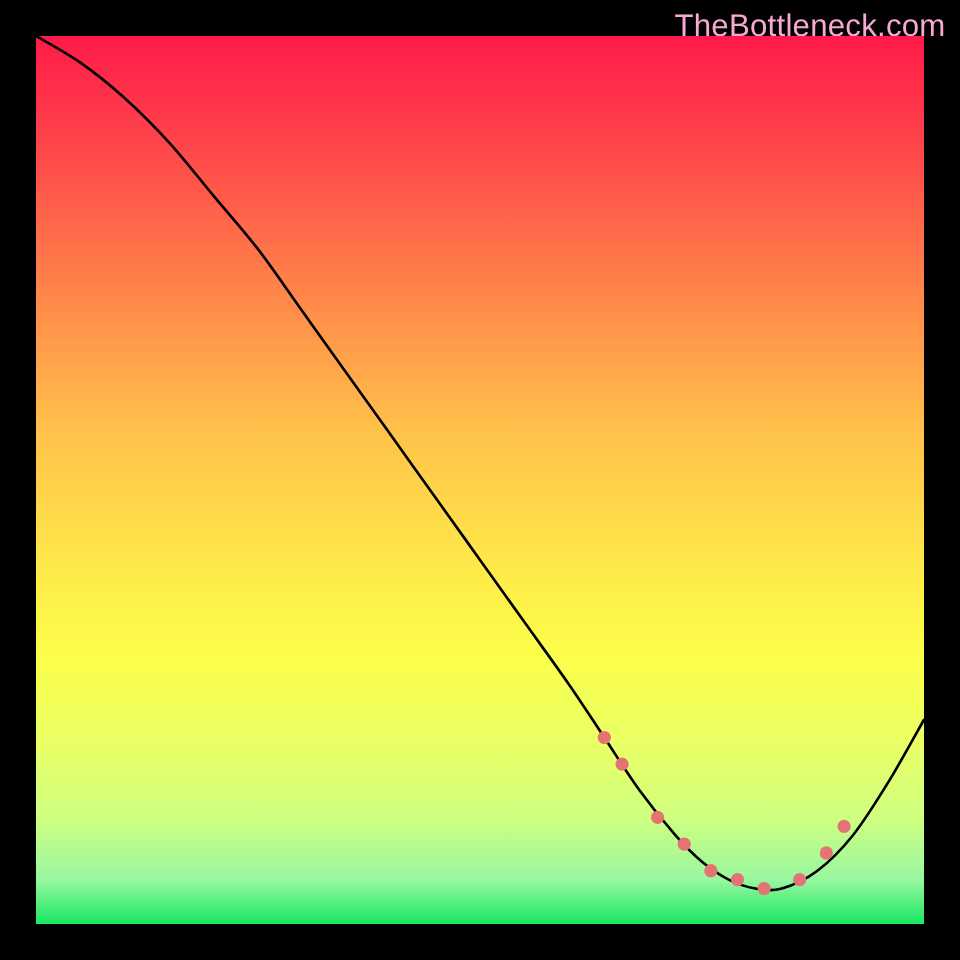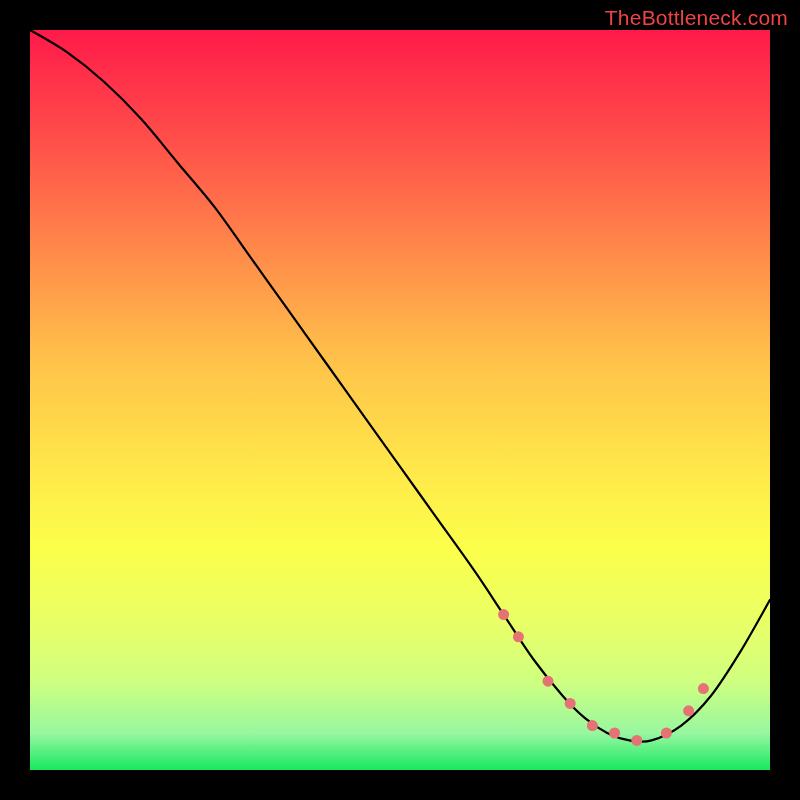--- a/index.html
+++ b/index.html
@@ -35,22 +35,22 @@
       #e9ff66 80%,
       #cfff80 88%,
       #98f7a0 95%,
       #18e860 100%
     );
   }
   .watermark {
     position: absolute;
     top: 6px;
     right: 12px;
-    color: #ef4444;
-    font-size: 21px;
+    color: #f9a8d4;
+    font-size: 26px;
     font-weight: 500;
     letter-spacing: 0.2px;
   }
   svg.curve {
     position: absolute;
     left: 0;
     top: 0;
     width: 740px;
     height: 740px;
   }

